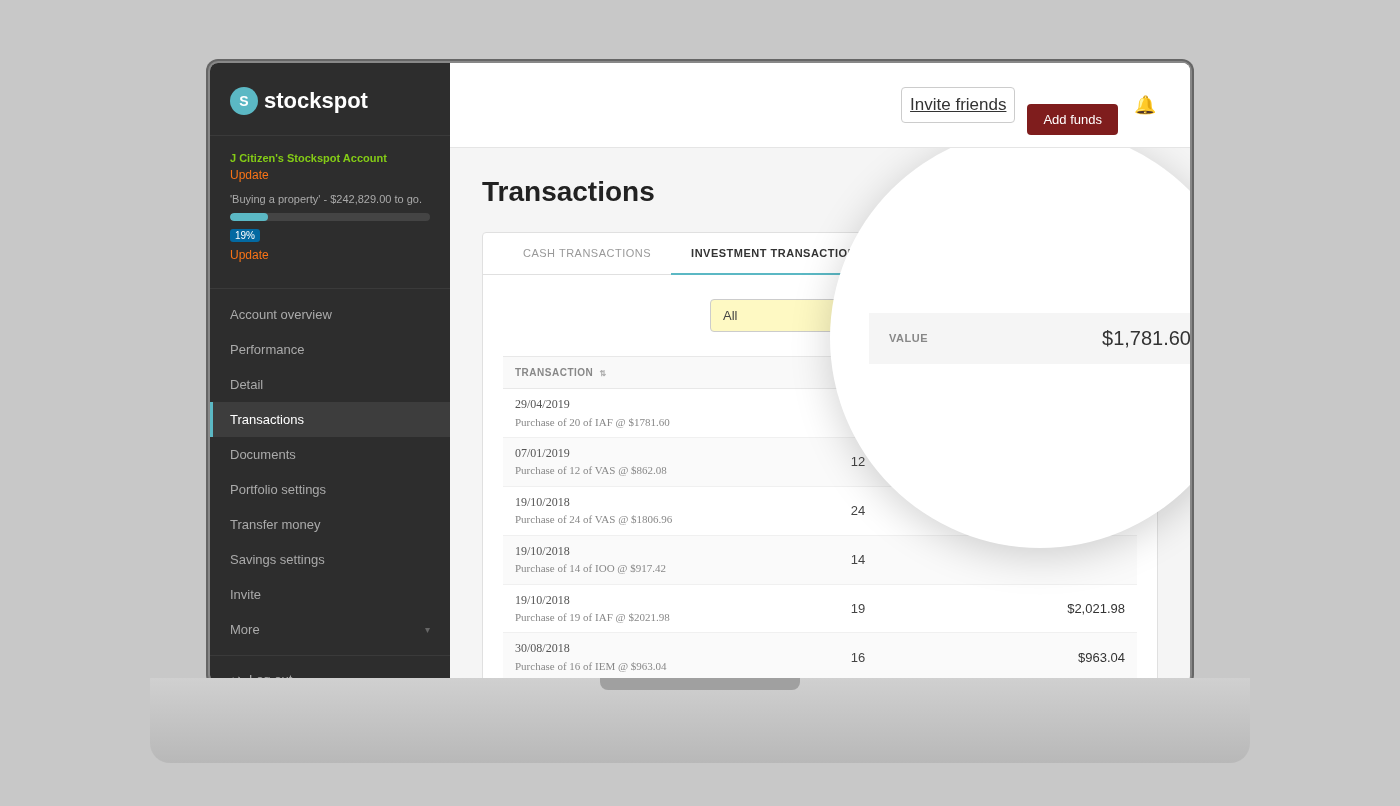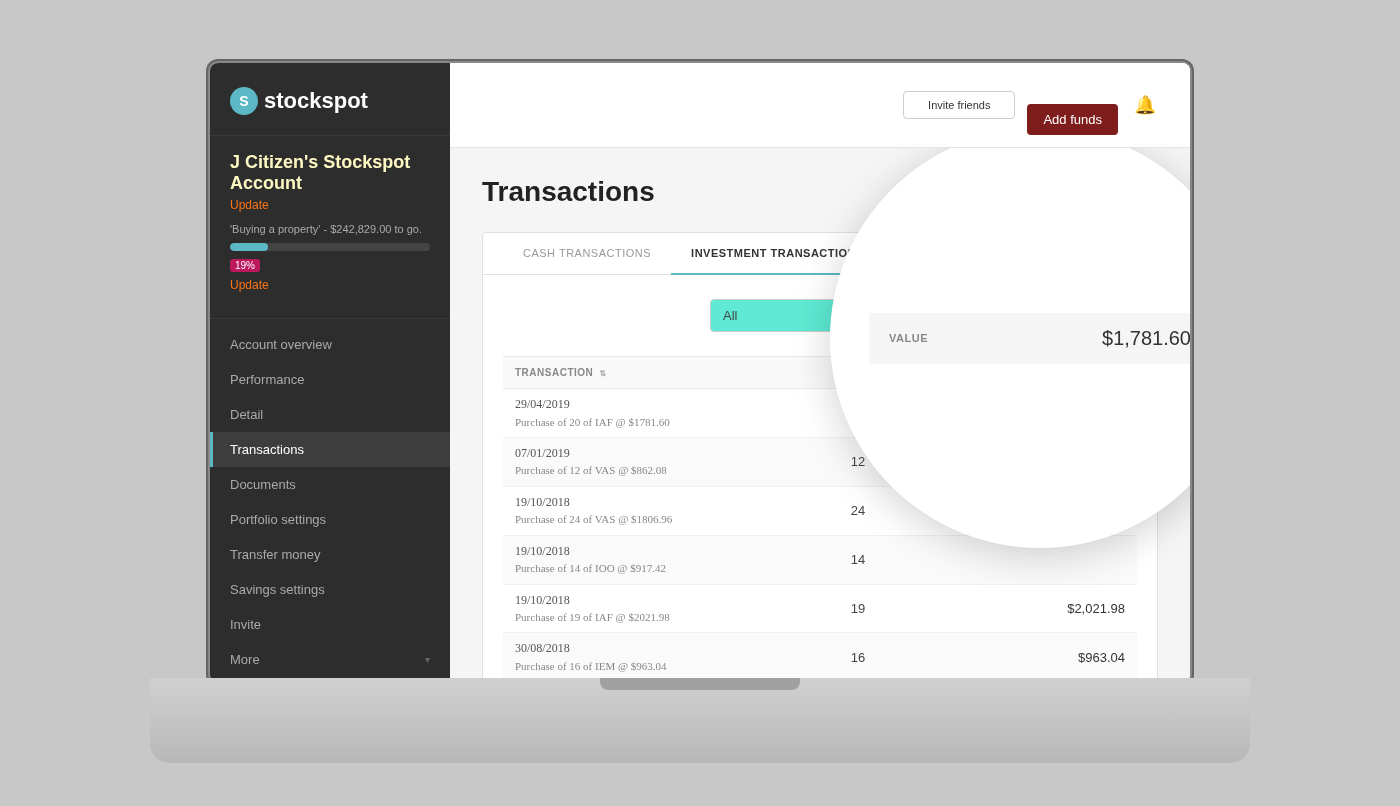--- a/index.html
+++ b/index.html
@@ -90,22 +90,22 @@
       font-size: 14px;
       font-weight: bold;
     }
 
     .account-section {
       padding: 16px 20px;
       border-bottom: 1px solid #3a3a3a;
     }
 
     .account-name {
-      color: #fef9c3;
-      font-size: 18px;
+      color: #84cc16;
+      font-size: 11px;
       font-weight: 600;
       margin-bottom: 4px;
     }
 
     .account-update-link {
       color: #f97316;
       font-size: 12px;
       cursor: pointer;
       text-decoration: none;
       display: block;
@@ -130,21 +130,21 @@
     .progress-bar-fill {
       height: 100%;
       background: #5bb8c4;
       border-radius: 4px;
       width: 19%;
     }
 
     .progress-label {
       color: white;
       font-size: 10px;
-      background: #be185d;
+      background: #0369a1;
       display: inline-block;
       padding: 1px 5px;
       border-radius: 3px;
       margin-bottom: 6px;
     }
 
     .nav-items {
       flex: 1;
       padding: 8px 0;
     }
@@ -202,24 +202,25 @@
       justify-content: flex-end;
       align-items: center;
       gap: 12px;
       border-bottom: 1px solid #e5e5e5;
     }
 
     .btn-invite {
       border: 1px solid #ccc;
       background: white;
       color: #333;
-      padding: 7px 24px;
+      padding: 7px 8px;
       border-radius: 4px;
-      font-size: 11px;
-      cursor: pointer;
+      font-size: 17px;
+      cursor: pointer;
+      text-decoration: underline;
     }
 
     .btn-add-funds {
       background: #7f1d1d;
       color: white;
       border: none;
       padding: 8px 16px;
       border-radius: 4px;
       font-size: 13px;
       cursor: pointer;
@@ -290,21 +291,21 @@
       justify-content: center;
       margin-bottom: 24px;
     }
 
     .filter-select {
       padding: 8px 32px 8px 12px;
       border: 1px solid #ccc;
       border-radius: 4px;
       font-size: 13px;
       color: #444;
-      background: #5eead4;
+      background: #fef9c3;
       width: 220px;
       appearance: none;
       cursor: pointer;
     }
 
     .filter-select-wrapper {
       position: relative;
     }
 
     .filter-select-wrapper::after {

